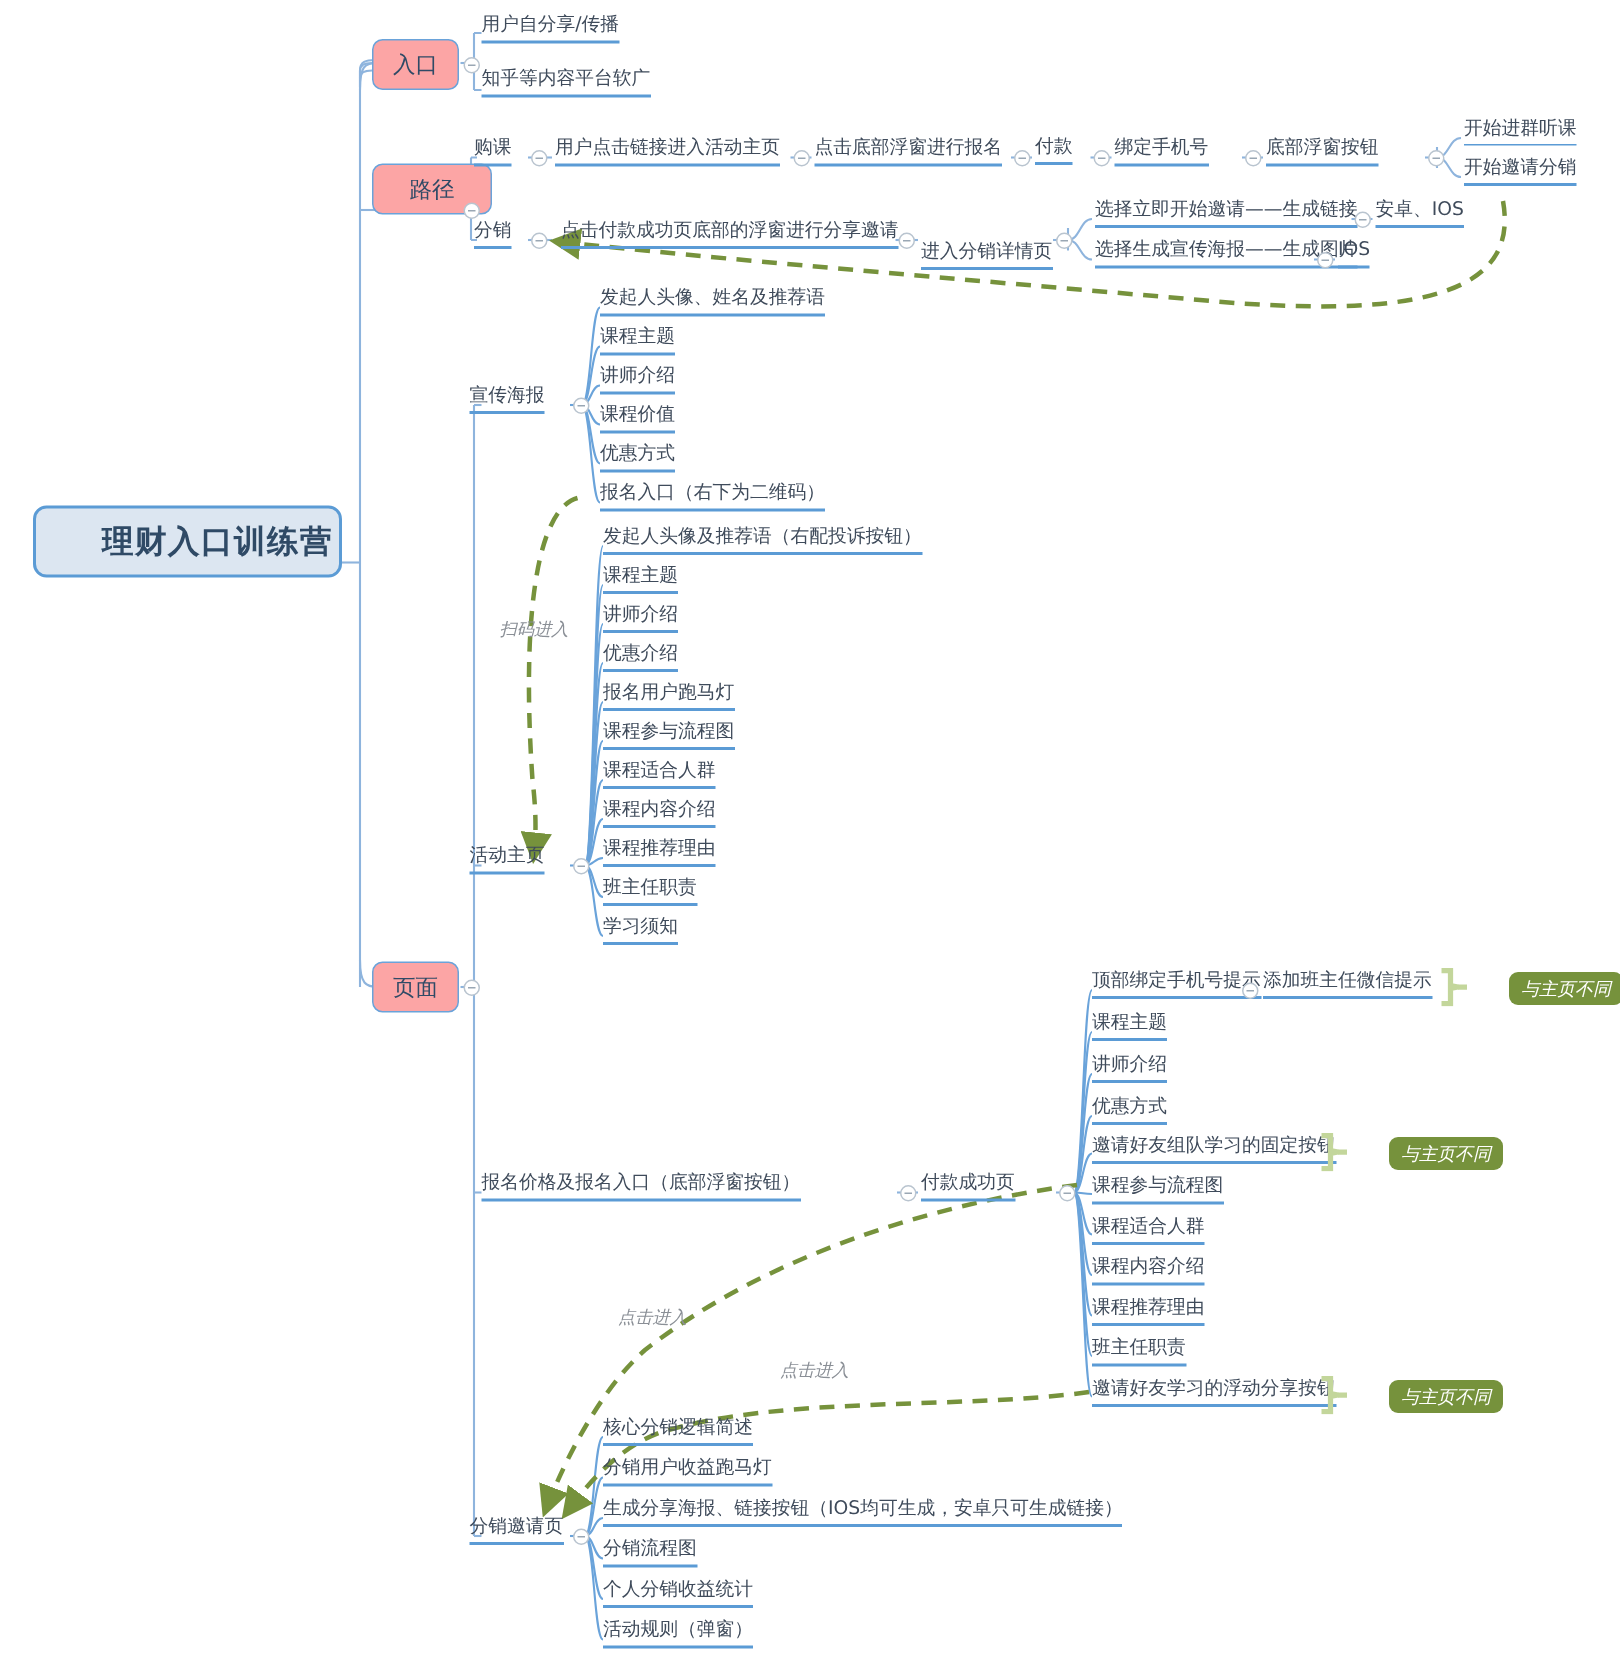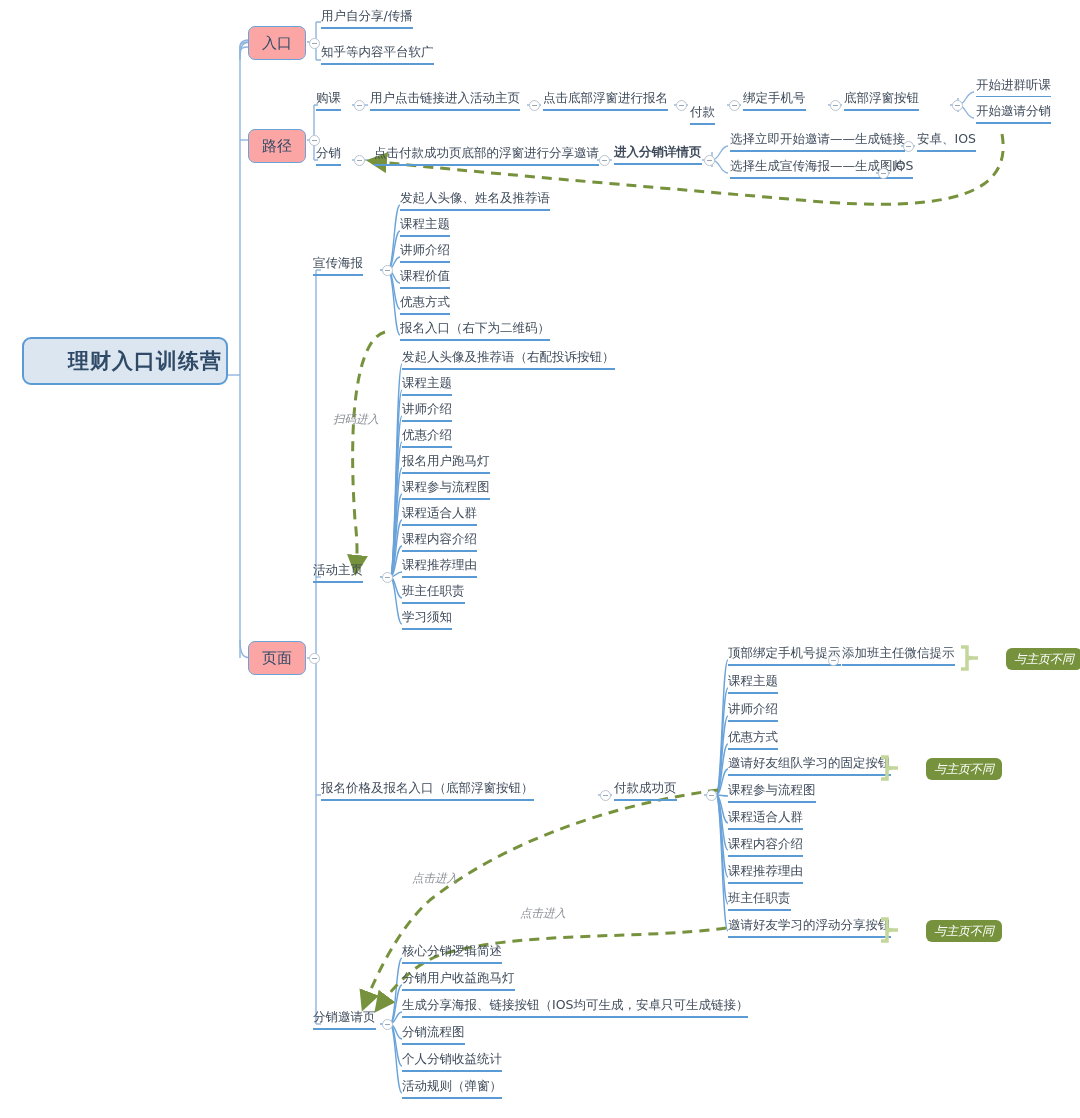--- a/index.html
+++ b/index.html
@@ -228,49 +228,49 @@
         <path d="M0,0 L7,3.5 L0,7 z" fill="#76923c"></path>
       </marker>
     </defs>
   </svg>
 
   <div class="root-node" style="left:22px;top:337px;width:206px;height:48px;padding-left:40px;">理财入口训练营</div>
 
   <div class="box-node" style="left:248px;top:26px;width:58px;height:34px;">入口</div>
   <div class="toggle" style="left:309px;top:38px;"></div>
 
-  <div class="box-node" style="left:248px;top:129px;width:58px;height:34px;">路径</div>
+  <div class="box-node" style="left:248px;top:109px;width:80px;height:34px;">路径</div>
   <div class="toggle" style="left:309px;top:135px;"></div>
 
   <div class="box-node" style="left:248px;top:641px;width:58px;height:34px;">页面</div>
   <div class="toggle" style="left:309px;top:653px;"></div>
 
   <div class="u-node" style="left:321px;top:8px;">用户自分享/传播</div>
   <div class="u-node" style="left:321px;top:44px;">知乎等内容平台软广</div>
 
   <div class="u-node" style="left:316px;top:90px;">购课</div>
   <div class="toggle" style="left:354px;top:100px;"></div>
   <div class="u-node" style="left:370px;top:90px;">用户点击链接进入活动主页</div>
   <div class="toggle" style="left:529px;top:100px;"></div>
   <div class="u-node" style="left:543px;top:90px;">点击底部浮窗进行报名</div>
   <div class="toggle" style="left:676px;top:100px;"></div>
-  <div class="u-node" style="left:690px;top:104px;">付款</div>
+  <div class="u-node" style="left:690px;top:89px;">付款</div>
   <div class="toggle" style="left:729px;top:100px;"></div>
   <div class="u-node" style="left:743px;top:90px;">绑定手机号</div>
   <div class="toggle" style="left:830px;top:100px;"></div>
   <div class="u-node" style="left:844px;top:90px;">底部浮窗按钮</div>
   <div class="toggle" style="left:952px;top:100px;"></div>
   <div class="u-node thin" style="left:976px;top:77px;">开始进群听课</div>
   <div class="u-node" style="left:976px;top:103px;">开始邀请分销</div>
 
   <div class="u-node" style="left:316px;top:145px;">分销</div>
   <div class="toggle" style="left:354px;top:155px;"></div>
   <div class="u-node" style="left:374px;top:145px;">点击付款成功页底部的浮窗进行分享邀请</div>
   <div class="toggle" style="left:599px;top:155px;"></div>
-  <div class="u-node" style="left:614px;top:144px;font-weight:bold;">进入分销详情页</div>
+  <div class="u-node" style="left:614px;top:159px;">进入分销详情页</div>
   <div class="toggle" style="left:704px;top:155px;"></div>
   <div class="u-node" style="left:730px;top:131px;">选择立即开始邀请——生成链接</div>
   <div class="toggle" style="left:903px;top:141px;"></div>
   <div class="u-node" style="left:917px;top:131px;">安卓、IOS</div>
   <div class="u-node" style="left:730px;top:158px;">选择生成宣传海报——生成图片</div>
   <div class="toggle" style="left:878px;top:168px;"></div>
   <div class="u-node" style="left:892px;top:158px;">IOS</div>
 
   <div class="u-node" style="left:313px;top:255px;">宣传海报</div>
   <div class="toggle" style="left:382px;top:265px;"></div>

